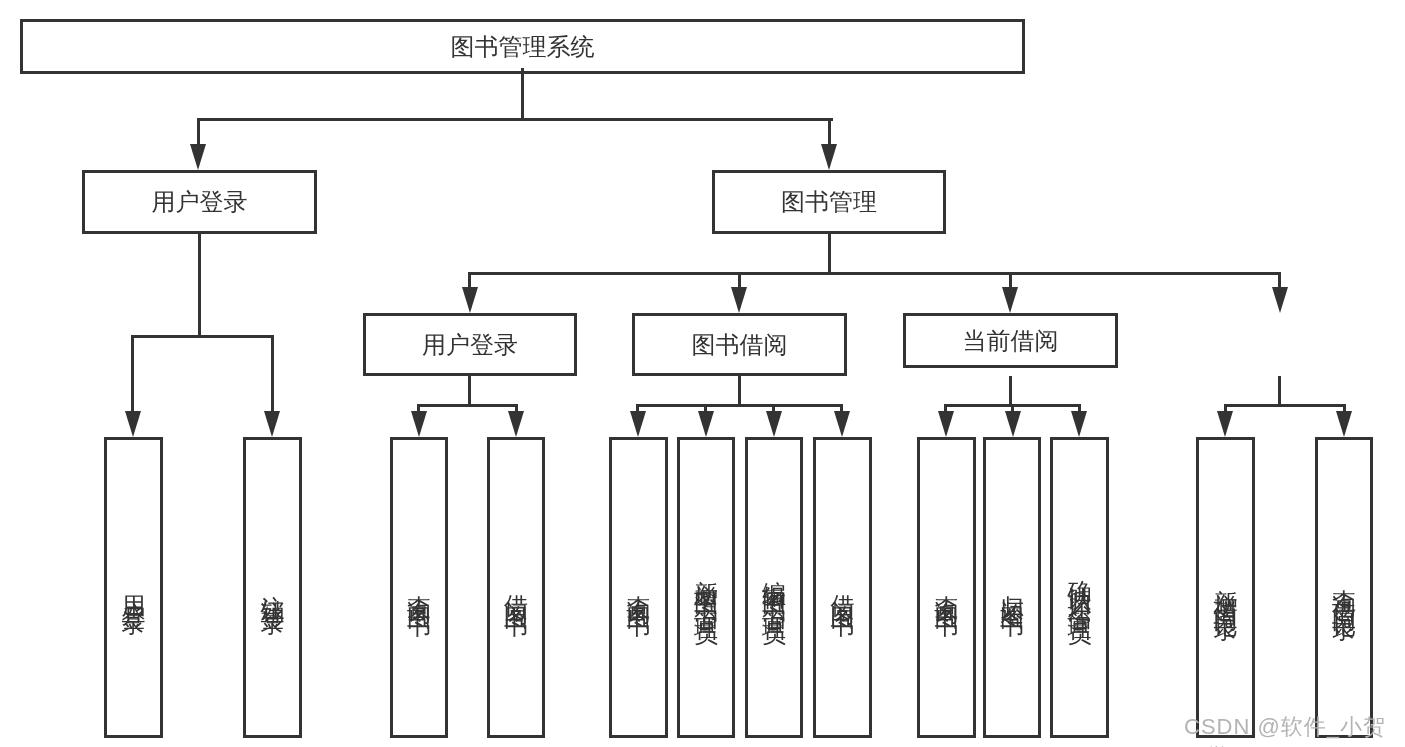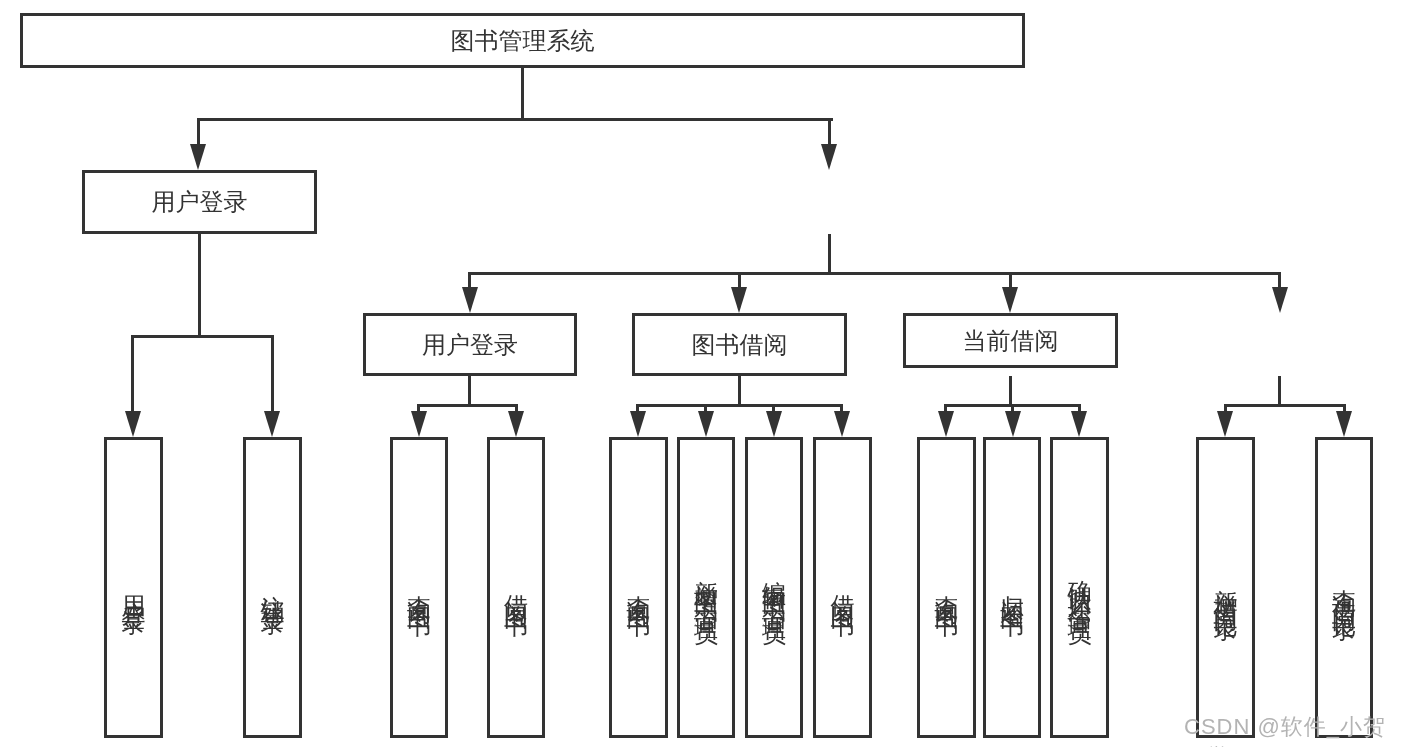--- a/index.html
+++ b/index.html
@@ -26,33 +26,36 @@
   .watermark{
     position:absolute;left:1184px;top:712px;z-index:6;
     font-size:22px;color:#b3b3b3;letter-spacing:1px;
   }
 </style>
 </head>
 <body>
 
 <div id="canvas">
 
-  <div class="box" style="left:20px;top:13px;width:1005px;height:55px;">
+  <div class="box" style="left:20px;top:19px;width:1005px;height:55px;">
     <span>图书管理系统</span>
   </div>
 
   <div class="vl" style="left:521px;top:68px;height:52px;"></div>
   <div class="hl" style="left:197px;top:118px;width:636px;"></div>
   <div class="vl" style="left:197px;top:118px;height:30px;"></div>
   <div class="ah" style="left:190px;top:144px;"></div>
   <div class="vl" style="left:828px;top:118px;height:30px;"></div>
   <div class="ah" style="left:821px;top:144px;"></div>
 
   <div class="box" style="left:82px;top:170px;width:235px;height:64px;">
     <span>用户登录</span>
+  </div>
+  <div class="box" style="left:712px;top:170px;width:234px;height:64px;">
+    <span>图书管理</span>
   </div>
 
   <div class="vl" style="left:198px;top:234px;height:104px;"></div>
   <div class="hl" style="left:131px;top:335px;width:142px;"></div>
   <div class="vl" style="left:131px;top:335px;height:78px;"></div>
   <div class="ah" style="left:125px;top:411px;"></div>
   <div class="vl" style="left:271px;top:335px;height:78px;"></div>
   <div class="ah" style="left:264px;top:411px;"></div>
 
   <div class="vl" style="left:828px;top:234px;height:40px;"></div>

